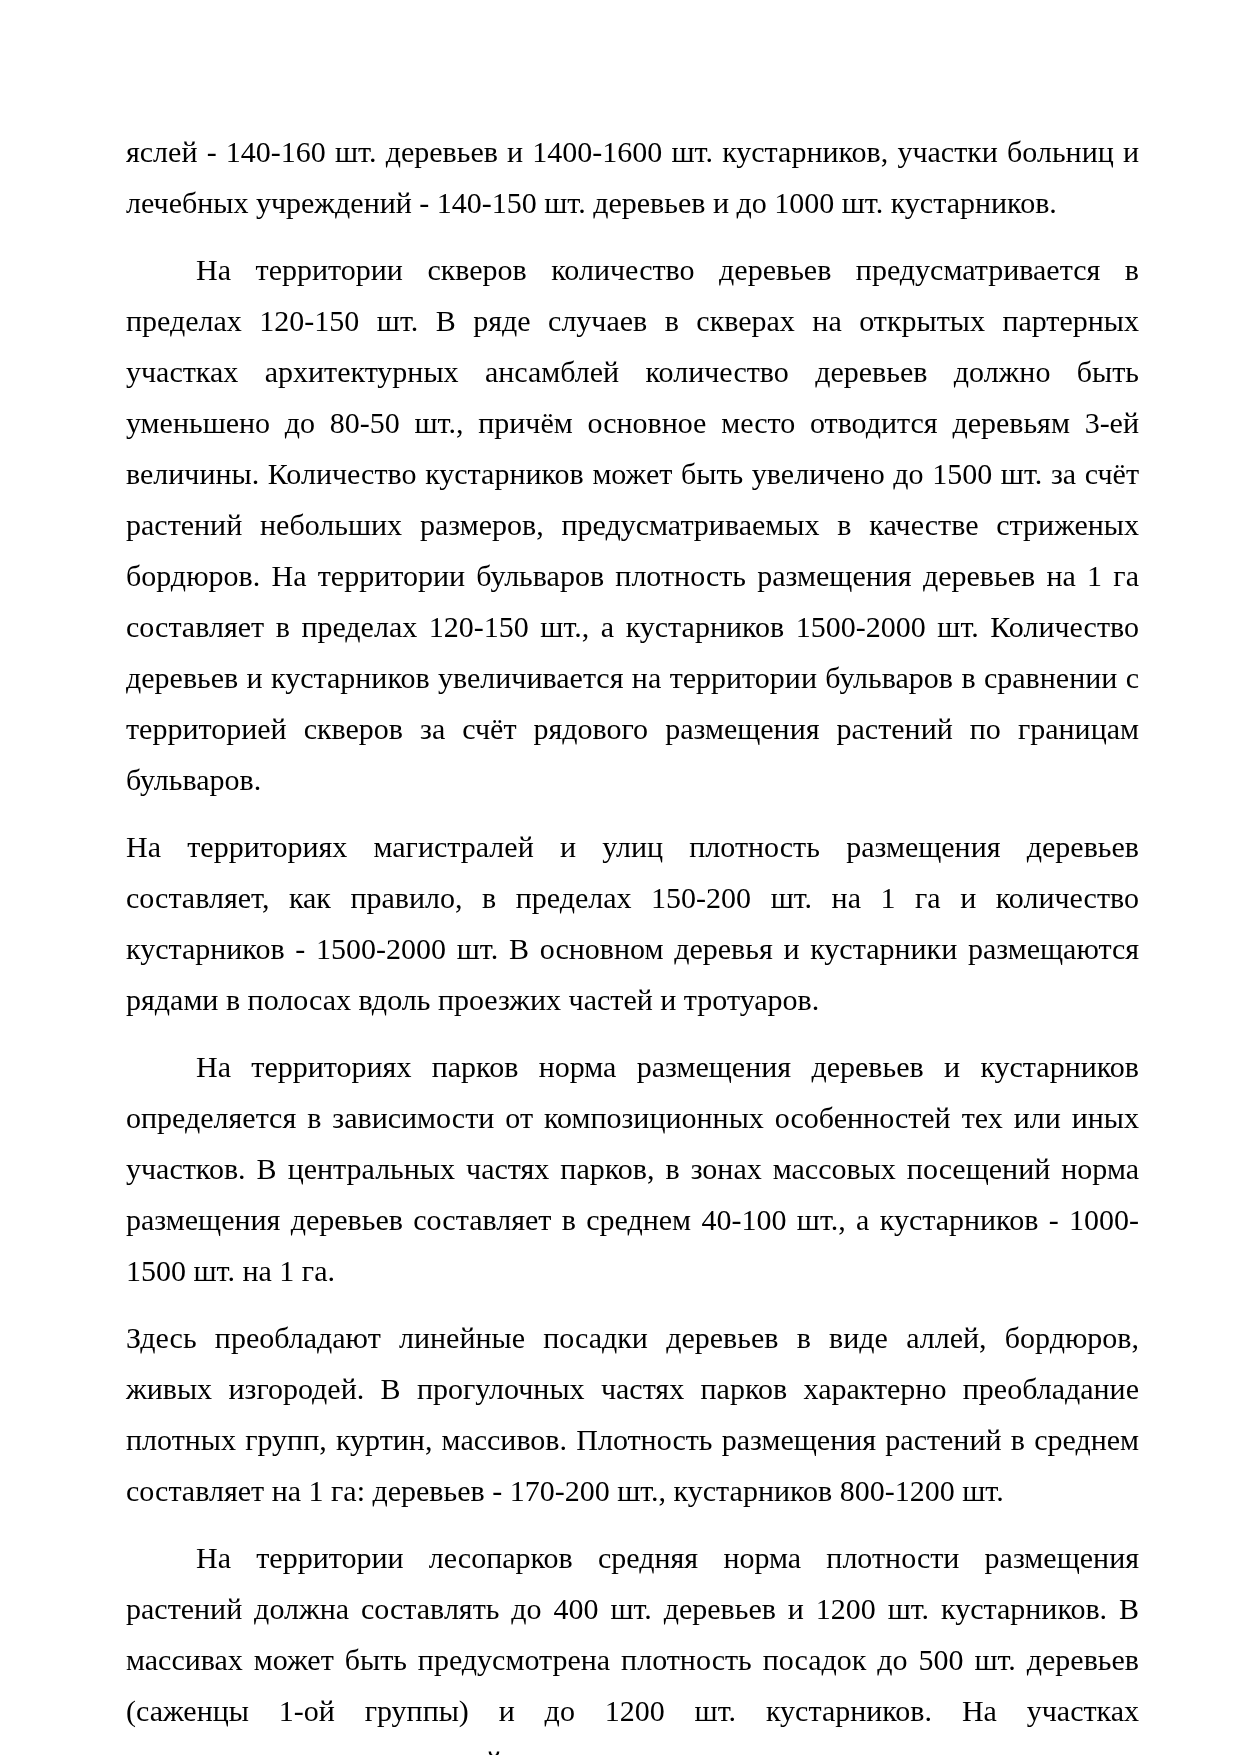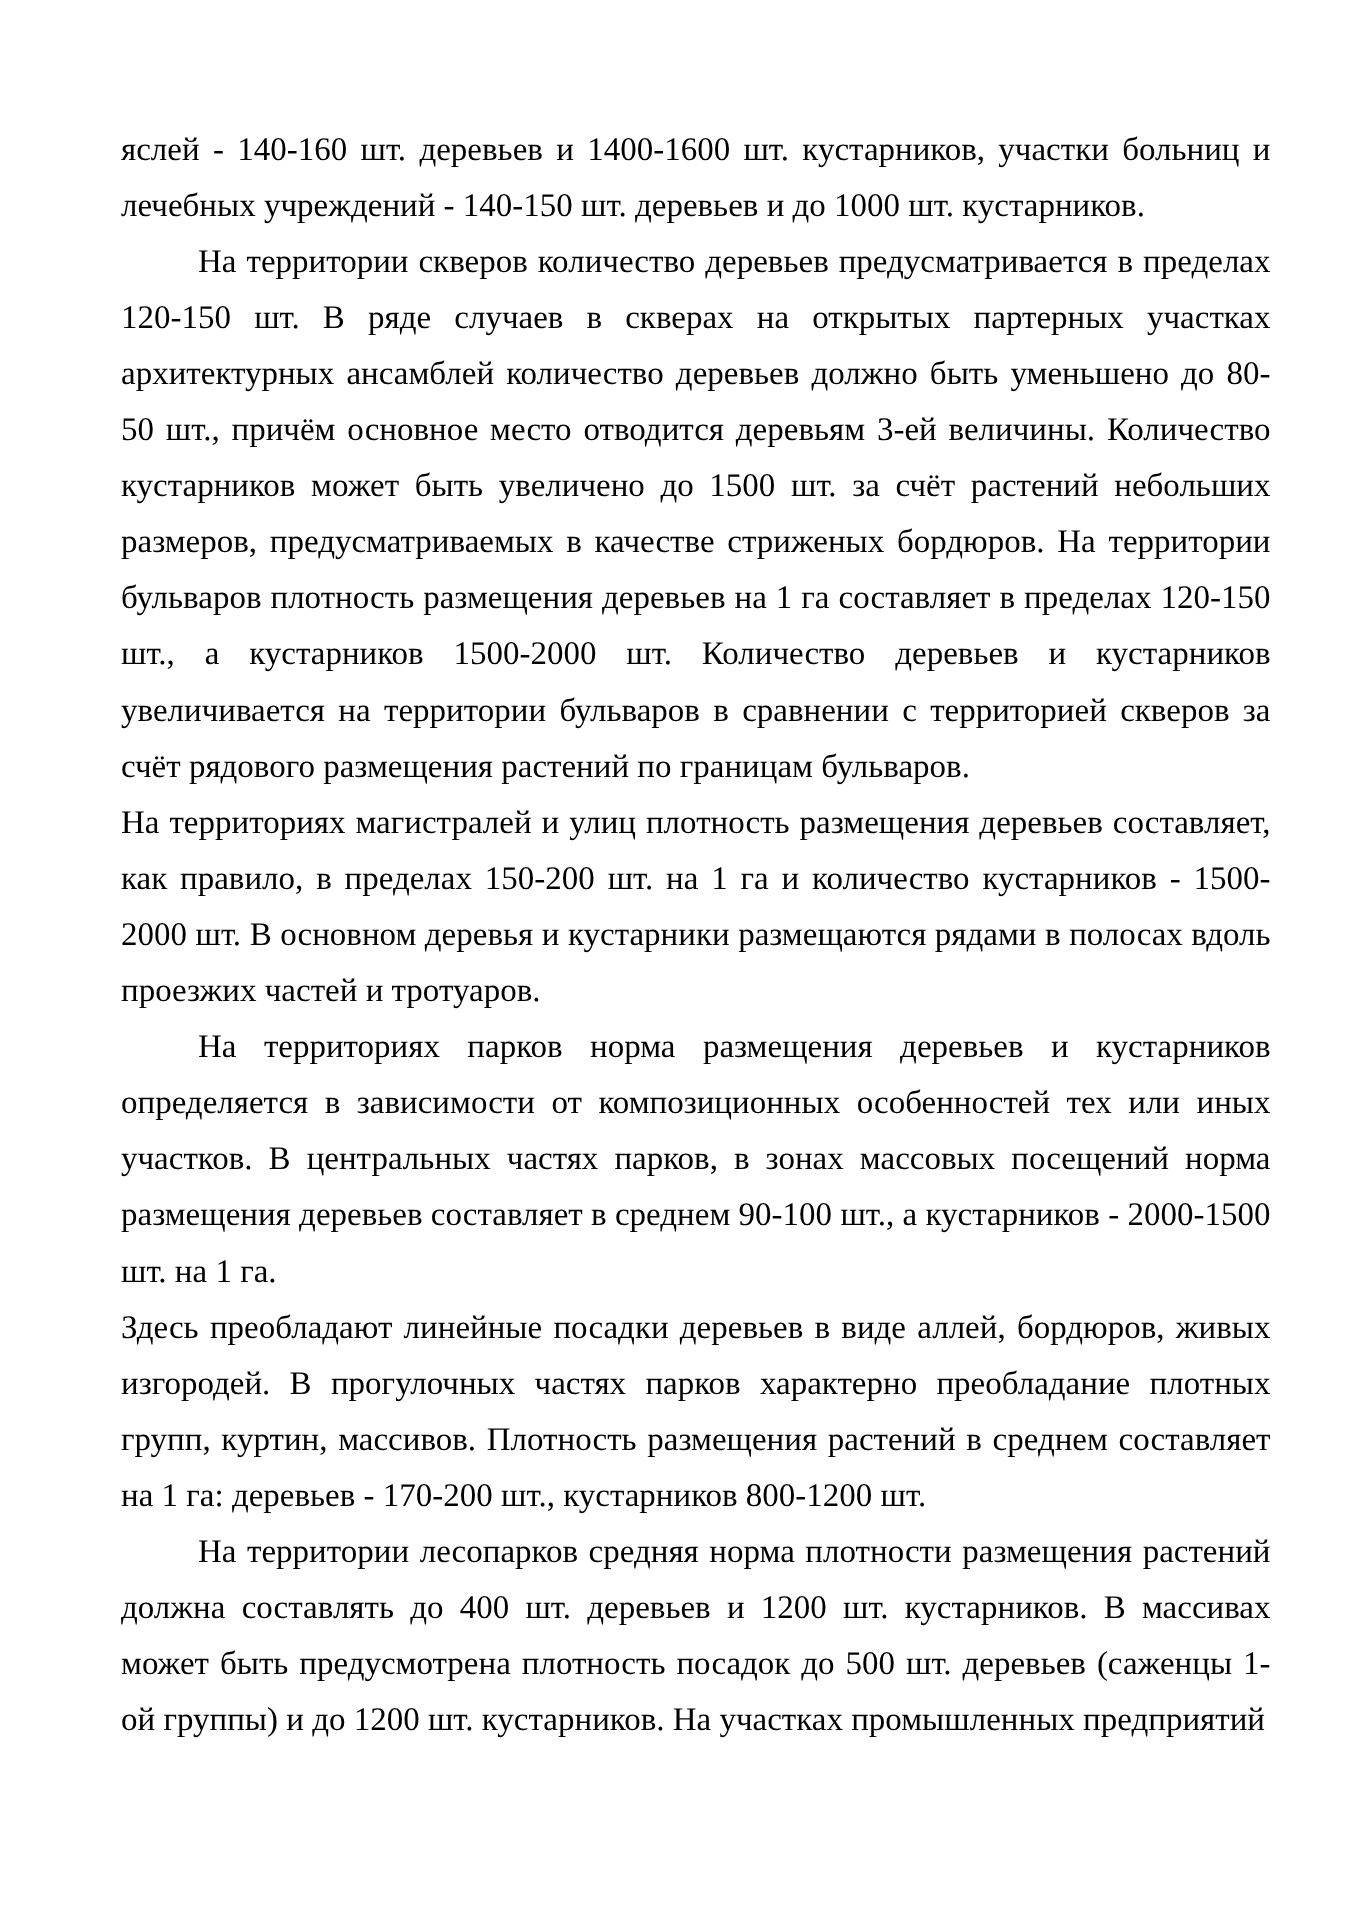--- a/index.html
+++ b/index.html
@@ -17,32 +17,32 @@
     width: 1241px;
     height: 1755px;
     background: #ffffff;
     padding: 110px 86px 0 110px;
     color: #000000;
     font-family: "Liberation Serif", "DejaVu Serif", serif;
     font-size: 30px;
     line-height: 51px;
   }
   .page p {
-    margin: 0;
+    margin: 16px;
     padding: 0;
     text-align: justify;
     text-justify: inter-word;
   }
   .page p.indent {
     text-indent: 70px;
   }
 </style>
 </head>
 <body>
 
 <div class="page">
   <p>яслей - 140-160 шт. деревьев и 1400-1600 шт. кустарников, участки больниц и лечебных учреждений - 140-150 шт. деревьев и до 1000 шт. кустарников.</p>
   <p class="indent">На территории скверов количество деревьев предусматривается в пределах 120-150 шт. В ряде случаев в скверах на открытых партерных участках архитектурных ансамблей количество деревьев должно быть уменьшено до 80-50 шт., причём основное место отводится деревьям 3-ей величины. Количество кустарников может быть увеличено до 1500 шт. за счёт растений небольших размеров, предусматриваемых в качестве стриженых бордюров. На территории бульваров плотность размещения деревьев на 1 га составляет в пределах 120-150 шт., а кустарников 1500-2000 шт. Количество деревьев и кустарников увеличивается на территории бульваров в сравнении с территорией скверов за счёт рядового размещения растений по границам бульваров.</p>
   <p>На территориях магистралей и улиц плотность размещения деревьев составляет, как правило, в пределах 150-200 шт. на 1 га и количество кустарников - 1500-2000 шт. В основном деревья и кустарники размещаются рядами в полосах вдоль проезжих частей и тротуаров.</p>
-  <p class="indent">На территориях парков норма размещения деревьев и кустарников определяется в зависимости от композиционных особенностей тех или иных участков. В центральных частях парков, в зонах массовых посещений норма размещения деревьев составляет в среднем 90-100 шт., а кустарников - 2000-1500 шт. на 1 га.</p>
+  <p class="indent">На территориях парков норма размещения деревьев и кустарников определяется в зависимости от композиционных особенностей тех или иных участков. В центральных частях парков, в зонах массовых посещений норма размещения деревьев составляет в среднем 40-100 шт., а кустарников - 1000-1500 шт. на 1 га.</p>
   <p>Здесь преобладают линейные посадки деревьев в виде аллей, бордюров, живых изгородей. В прогулочных частях парков характерно преобладание плотных групп, куртин, массивов. Плотность размещения растений в среднем составляет на 1 га: деревьев - 170-200 шт., кустарников 800-1200 шт.</p>
   <p class="indent">На территории лесопарков средняя норма плотности размещения растений должна составлять до 400 шт. деревьев и 1200 шт. кустарников. В массивах может быть предусмотрена плотность посадок до 500 шт. деревьев (саженцы 1-ой группы) и до 1200 шт. кустарников. На участках промышленных предприятий</p>
 </div>
 
 </body></html>

